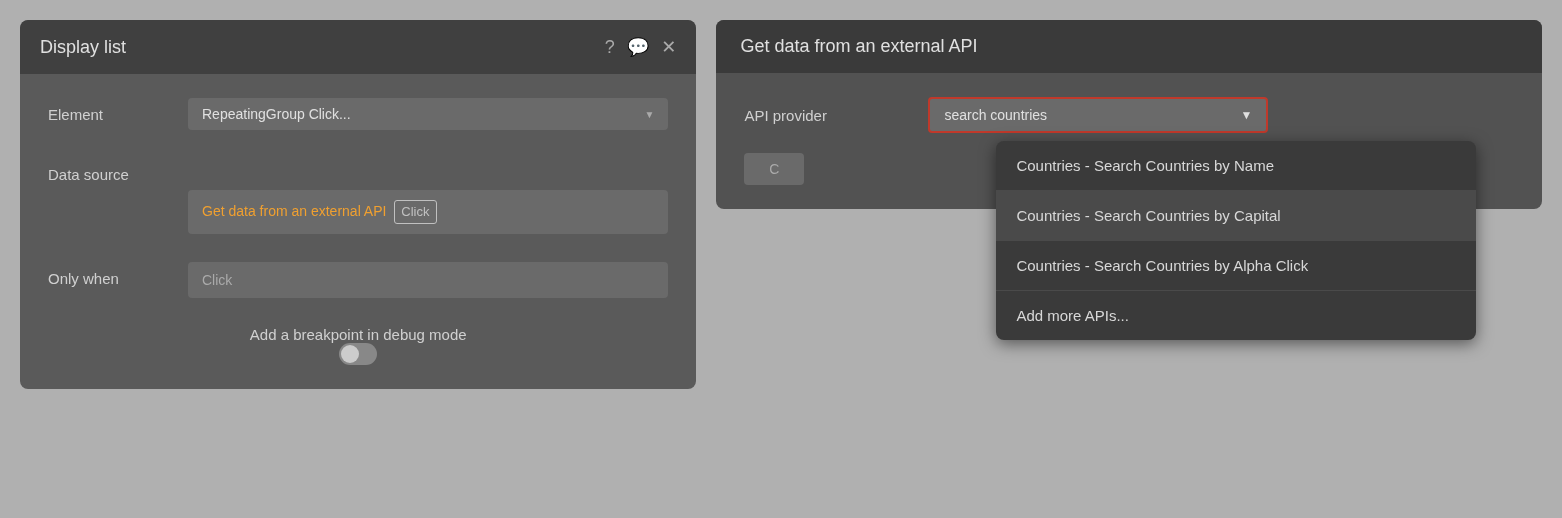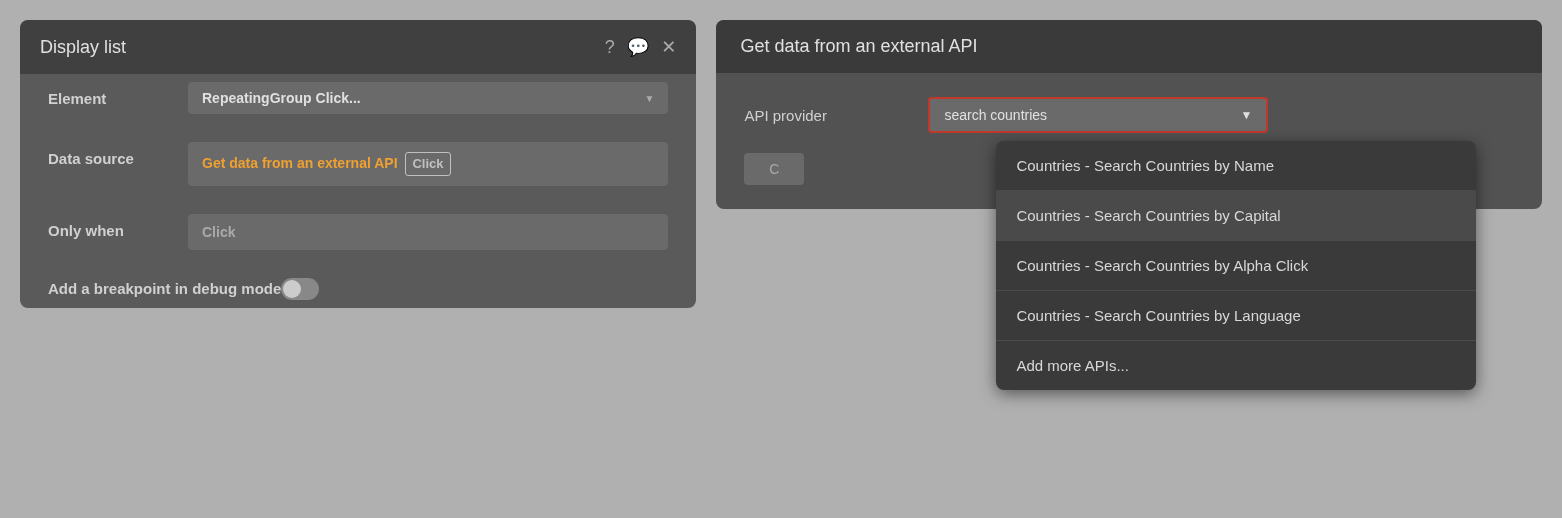--- a/index.html
+++ b/index.html
@@ -40,22 +40,21 @@
       gap: 12px;
       align-items: center;
     }
     .header-icon {
       color: #aaa;
       font-size: 18px;
       cursor: pointer;
     }
 
     .panel-body {
-      padding: 8px 28px;
-      font-weight: bold;
+      padding: 24px 28px;
     }
 
     .form-row {
       display: flex;
       align-items: flex-start;
       margin-bottom: 28px;
     }
     .form-label {
       color: #d0d0d0;
       font-size: 15px;
@@ -87,20 +86,21 @@
     }
 
     .datasource-value {
       background: #6a6a6a;
       border-radius: 4px;
       padding: 10px 14px;
       color: #f0a030;
       font-size: 14px;
       line-height: 1.5;
       cursor: pointer;
+      margin-top: 32px;
     }
     .datasource-value .click-badge {
       display: inline-block;
       border: 1px solid #c0c0c0;
       border-radius: 3px;
       color: #c0c0c0;
       font-size: 13px;
       padding: 1px 6px;
       margin-left: 4px;
     }
@@ -111,22 +111,23 @@
       border-radius: 4px;
       padding: 10px 14px;
       color: #aaa;
       font-size: 14px;
       width: 100%;
     }
 
     .breakpoint-row {
       display: flex;
       align-items: center;
-      justify-content: flex-start;
+      justify-content: center;
       margin-top: 12px;
+      flex-direction: column;
     }
     .breakpoint-label {
       color: #d0d0d0;
       font-size: 15px;
     }
     .toggle {
       width: 38px;
       height: 22px;
       background: #888;
       border-radius: 11px;
@@ -304,17 +305,16 @@
     </div>
 
     <div class="second-row">
       <div class="placeholder-box">C</div>
     </div>
 
     <div class="dropdown-menu">
       <div class="dropdown-item">Countries - Search Countries by Name</div>
       <div class="dropdown-item highlighted">Countries - Search Countries by Capital</div>
       <div class="dropdown-item">Countries - Search Countries by Alpha Click</div>
-      <div class="dropdown-item">Countries - Search Countries by Language</div>
       <div class="dropdown-item">Add more APIs...</div>
     </div>
   </div>
 </div>
 
 </body></html>

